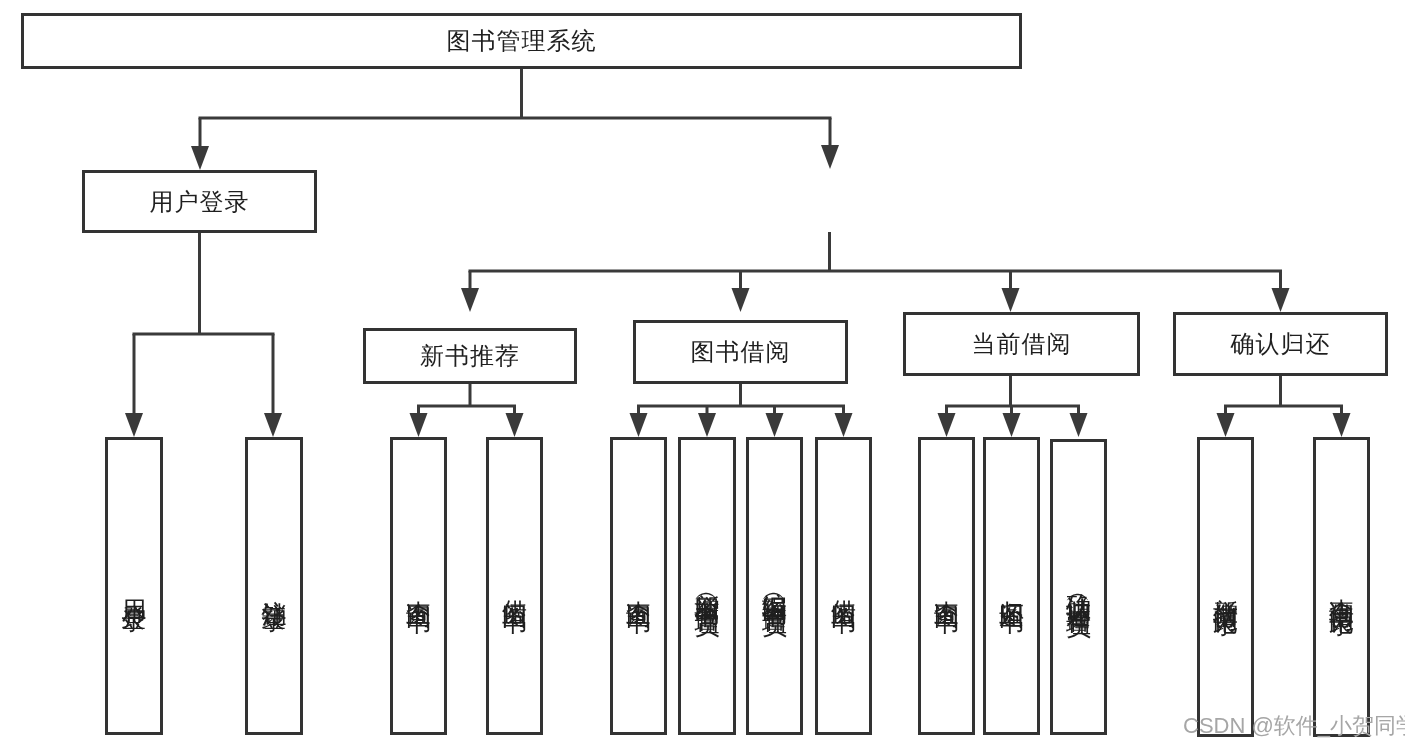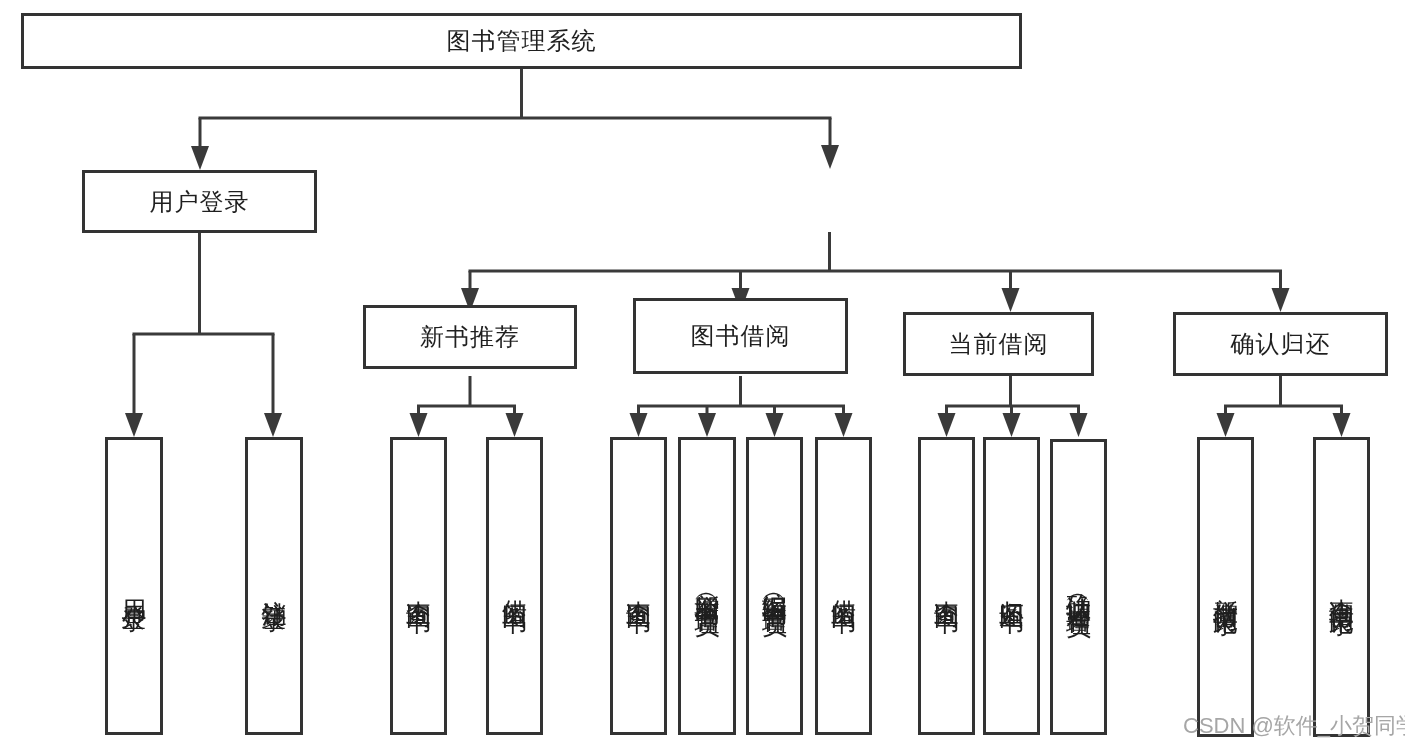--- a/index.html
+++ b/index.html
@@ -95,27 +95,27 @@
   </svg>
 
   <div class="node h-node" style="left:21px;top:13px;width:1001px;height:56px">
     <span>图书管理系统</span>
   </div>
 
   <div class="node h-node" style="left:82px;top:170px;width:235px;height:63px">
     <span>用户登录</span>
   </div>
 
-  <div class="node h-node" style="left:363px;top:305px;width:214px;height:64px">
+  <div class="node h-node" style="left:363px;top:328px;width:214px;height:56px">
     <span>新书推荐</span>
   </div>
-  <div class="node h-node" style="left:633px;top:298px;width:215px;height:76px">
+  <div class="node h-node" style="left:633px;top:320px;width:215px;height:64px">
     <span>图书借阅</span>
   </div>
-  <div class="node h-node" style="left:903px;top:312px;width:191px;height:64px">
+  <div class="node h-node" style="left:903px;top:312px;width:237px;height:64px">
     <span>当前借阅</span>
   </div>
   <div class="node h-node" style="left:1173px;top:312px;width:215px;height:64px">
     <span>确认归还</span>
   </div>
 
   <div class="node v-node" style="left:105px;top:437px;width:58px;height:298px">
     <span>用户登录</span>
   </div>
   <div class="node v-node" style="left:245px;top:437px;width:58px;height:298px">

